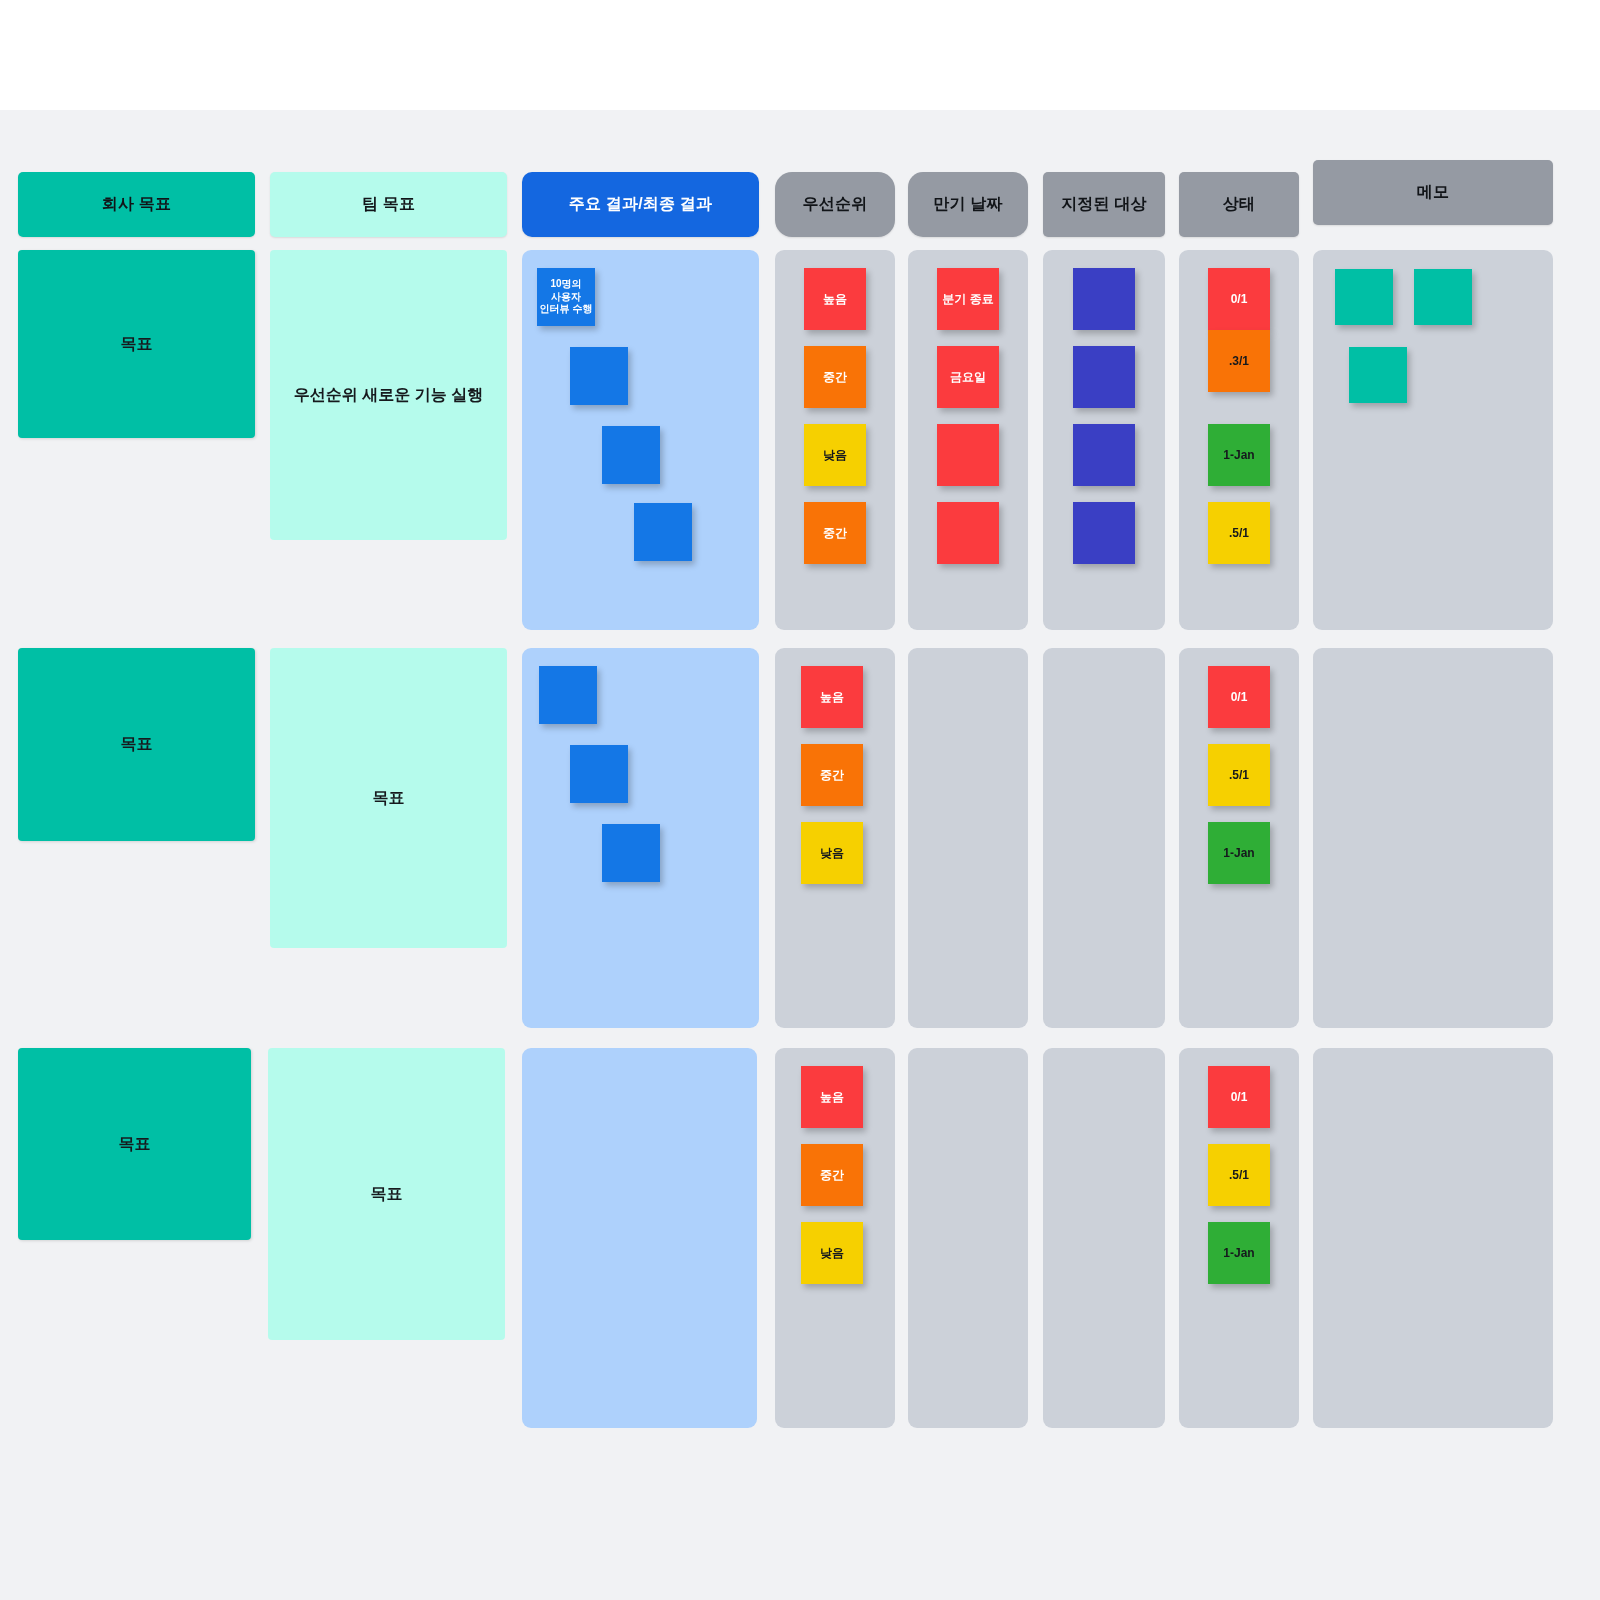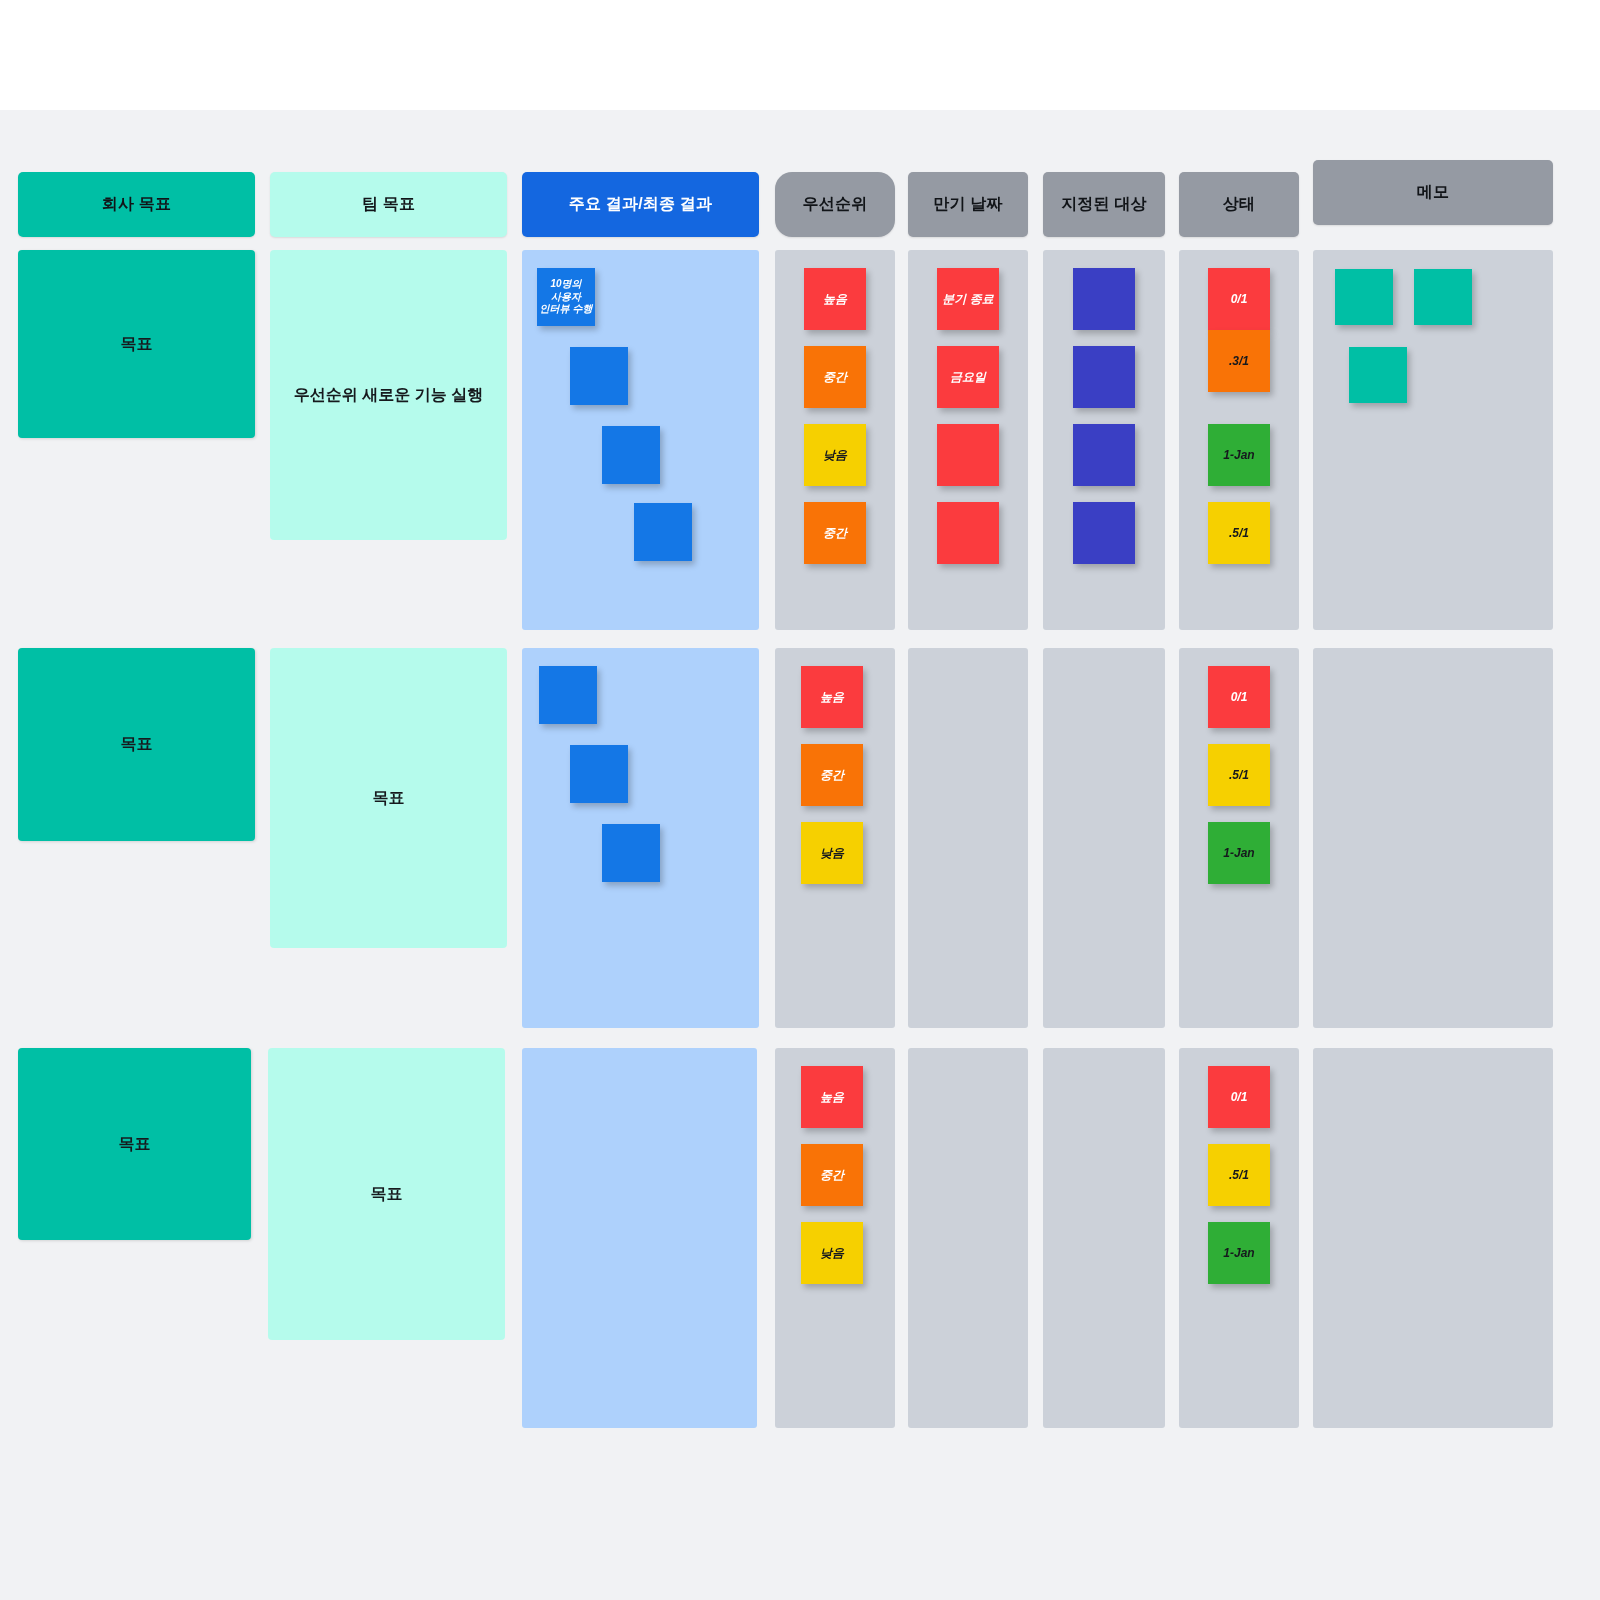--- a/index.html
+++ b/index.html
@@ -22,40 +22,39 @@
   .hdr {
     position: absolute;
     height: 65px;
     border-radius: 5px;
     display: flex; align-items: center; justify-content: center;
     font-size: 16px; font-weight: bold;
     letter-spacing: .2px;
     color: #111418;
     box-shadow: 0 1px 2px rgba(0,0,0,.10);
   }
-  .hdr.light-text { color: #ffffff; }
+  .hdr.light-text { color: #ffffff; border-radius: 10px; }
 
   
   .goal-cell {
     position: absolute;
     border-radius: 4px;
     display: flex; align-items: center; justify-content: center;
     text-align: center;
     font-size: 16px; font-weight: bold;
     color: #16191d;
     padding: 10px 16px;
     box-shadow: 1px 1px 3px rgba(0,0,0,.13);
   }
   .goal-cell.teamgoal { align-items: center; box-shadow: none; }
 
   
   .lane {
     position: absolute;
-    border-radius: 3px;
-    font-style: italic;
+    border-radius: 9px;
   }
   .lane.grey { background: #ccd1d9; }
   .lane.blue { background: #aed1fc; }
 
   
   .note {
     position: absolute;
     display: flex; align-items: center; justify-content: center;
     text-align: center;
     font-size: 12px;
@@ -88,21 +87,21 @@
   </div>
   <div class="hdr" style="left:270px; top:62px; width:237px; background:#b5fbec;">
     <span>팀 목표</span>
   </div>
   <div class="hdr light-text" style="left:522px; top:62px; width:237px; background:#1467e0;">
     <span>주요 결과/최종 결과</span>
   </div>
   <div class="hdr" style="left:775px; top:62px; width:120px; background:#959aa3;border-radius:17px;">
     <span>우선순위</span>
   </div>
-  <div class="hdr" style="left:908px; top:62px; width:120px; background:#959aa3;">
+  <div class="hdr" style="left:908px; top:62px; width:120px; background:#959aa3;border-radius:15px;">
     <span>만기 날짜</span>
   </div>
   <div class="hdr" style="left:1043px; top:62px; width:122px; background:#959aa3;">
     <span>지정된 대상</span>
   </div>
   <div class="hdr" style="left:1179px; top:62px; width:120px; background:#959aa3;">
     <span>상태</span>
   </div>
   <div class="hdr" style="left:1313px; top:50px; width:240px; background:#959aa3;">
     <span>메모</span>

